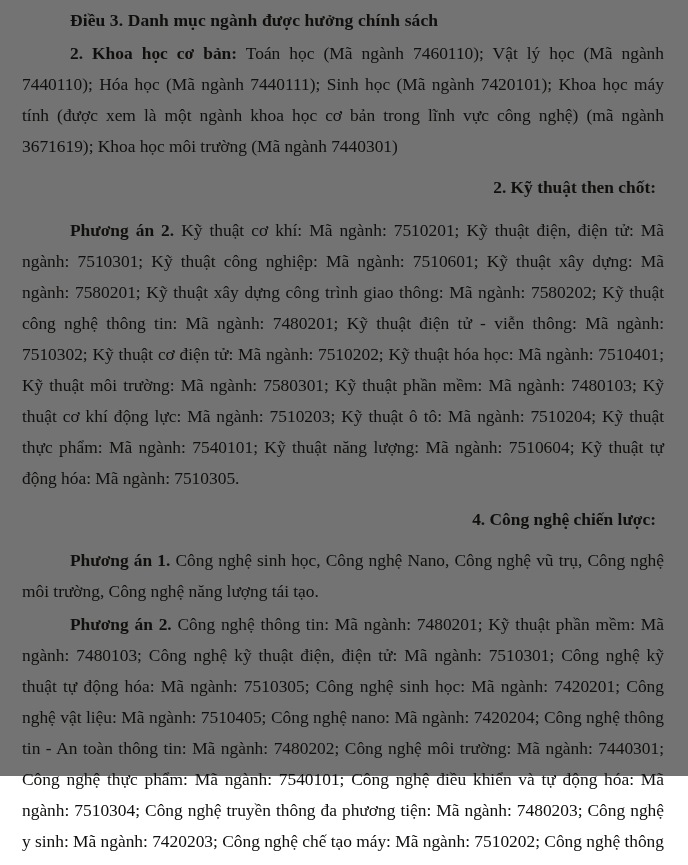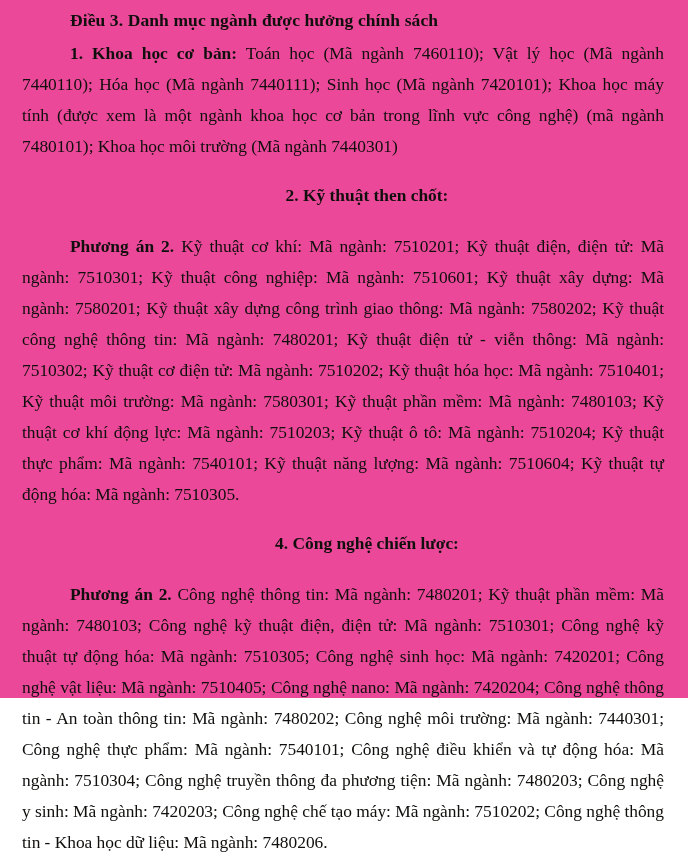--- a/index.html
+++ b/index.html
@@ -12,24 +12,24 @@
     width: 688px;
     height: 865px;
     overflow: hidden;
     font-family: "Liberation Serif", "DejaVu Serif", serif;
     color: #100f0d;
     -webkit-font-smoothing: antialiased;
   }
   .page {
     position: relative;
     width: 688px;
-    height: 698px;
+    height: 776px;
     box-sizing: border-box;
     padding: 0 24px 0 22px;
-    background: #ec4899;
+    background: #737373;
   }
   .doc-body {
     padding-top: 5px;
   }
   h1.article-heading {
     font-size: 17.5px;
     font-weight: bold;
     line-height: 31px;
     margin: 0 0 0 0;
     padding: 0;
@@ -52,57 +52,58 @@
     margin: 0;
     padding: 0;
     height: 2px;
     line-height: 2px;
     font-size: 0;
   }
   .sub-heading {
     font-size: 17.4px;
     font-weight: bold;
     line-height: 31px;
-    margin: 16px;
+    margin: 8px;
     padding: 0;
     text-indent: 48px;
-    text-align: center;
+    text-align: right;
   }
   .lead {
     font-weight: bold;
   }
 </style>
 </head>
 <body>
 
 <div class="page">
   <div class="doc-body">
 
     <h1 class="article-heading">Điều 3. Danh mục ngành được hưởng chính sách</h1>
 
     <p class="spacer"></p>
 
-    <p class="para"><span class="lead">1. Khoa học cơ bản:</span><span> Toán học (Mã ngành 7460110); Vật lý học (Mã ngành 7440110); Hóa học (Mã ngành 7440111); Sinh học (Mã ngành 7420101); Khoa học máy tính (được xem là một ngành khoa học cơ bản trong lĩnh vực công nghệ) (mã ngành 7480101); Khoa học môi trường (Mã ngành 7440301)</span></p>
+    <p class="para"><span class="lead">2. Khoa học cơ bản:</span><span> Toán học (Mã ngành 7460110); Vật lý học (Mã ngành 7440110); Hóa học (Mã ngành 7440111); Sinh học (Mã ngành 7420101); Khoa học máy tính (được xem là một ngành khoa học cơ bản trong lĩnh vực công nghệ) (mã ngành 3671619); Khoa học môi trường (Mã ngành 7440301)</span></p>
 
     <p class="spacer"></p>
 
     <p class="sub-heading">2. Kỹ thuật then chốt:</p>
 
     <p class="spacer"></p>
 
 
     <p class="spacer"></p>
 
     <p class="para"><span class="lead">Phương án 2.</span><span> Kỹ thuật cơ khí: Mã ngành: 7510201; Kỹ thuật điện, điện tử: Mã ngành: 7510301; Kỹ thuật công nghiệp: Mã ngành: 7510601; Kỹ thuật xây dựng: Mã ngành: 7580201; Kỹ thuật xây dựng công trình giao thông: Mã ngành: 7580202; Kỹ thuật công nghệ thông tin: Mã ngành: 7480201; Kỹ thuật điện tử - viễn thông: Mã ngành: 7510302; Kỹ thuật cơ điện tử: Mã ngành: 7510202; Kỹ thuật hóa học: Mã ngành: 7510401; Kỹ thuật môi trường: Mã ngành: 7580301; Kỹ thuật phần mềm: Mã ngành: 7480103; Kỹ thuật cơ khí động lực: Mã ngành: 7510203; Kỹ thuật ô tô: Mã ngành: 7510204; Kỹ thuật thực phẩm: Mã ngành: 7540101; Kỹ thuật năng lượng: Mã ngành: 7510604; Kỹ thuật tự động hóa: Mã ngành: 7510305.</span></p>
 
     <p class="spacer"></p>
 
     <p class="sub-heading">4. Công nghệ chiến lược:</p>
 
     <p class="spacer"></p>
 
+    <p class="para"><span class="lead">Phương án 1.</span><span> Công nghệ sinh học, Công nghệ Nano, Công nghệ vũ trụ, Công nghệ môi trường, Công nghệ năng lượng tái tạo.</span></p>
 
     <p class="spacer"></p>
 
     <p class="para"><span class="lead">Phương án 2.</span><span> Công nghệ thông tin: Mã ngành: 7480201; Kỹ thuật phần mềm: Mã ngành: 7480103; Công nghệ kỹ thuật điện, điện tử: Mã ngành: 7510301; Công nghệ kỹ thuật tự động hóa: Mã ngành: 7510305; Công nghệ sinh học: Mã ngành: 7420201; Công nghệ vật liệu: Mã ngành: 7510405; Công nghệ nano: Mã ngành: 7420204; Công nghệ thông tin - An toàn thông tin: Mã ngành: 7480202; Công nghệ môi trường: Mã ngành: 7440301; Công nghệ thực phẩm: Mã ngành: 7540101; Công nghệ điều khiển và tự động hóa: Mã ngành: 7510304; Công nghệ truyền thông đa phương tiện: Mã ngành: 7480203; Công nghệ y sinh: Mã ngành: 7420203; Công nghệ chế tạo máy: Mã ngành: 7510202; Công nghệ thông tin - Khoa học dữ liệu: Mã ngành: 7480206.</span></p>
 
   </div>
 </div>
 
 </body></html>

